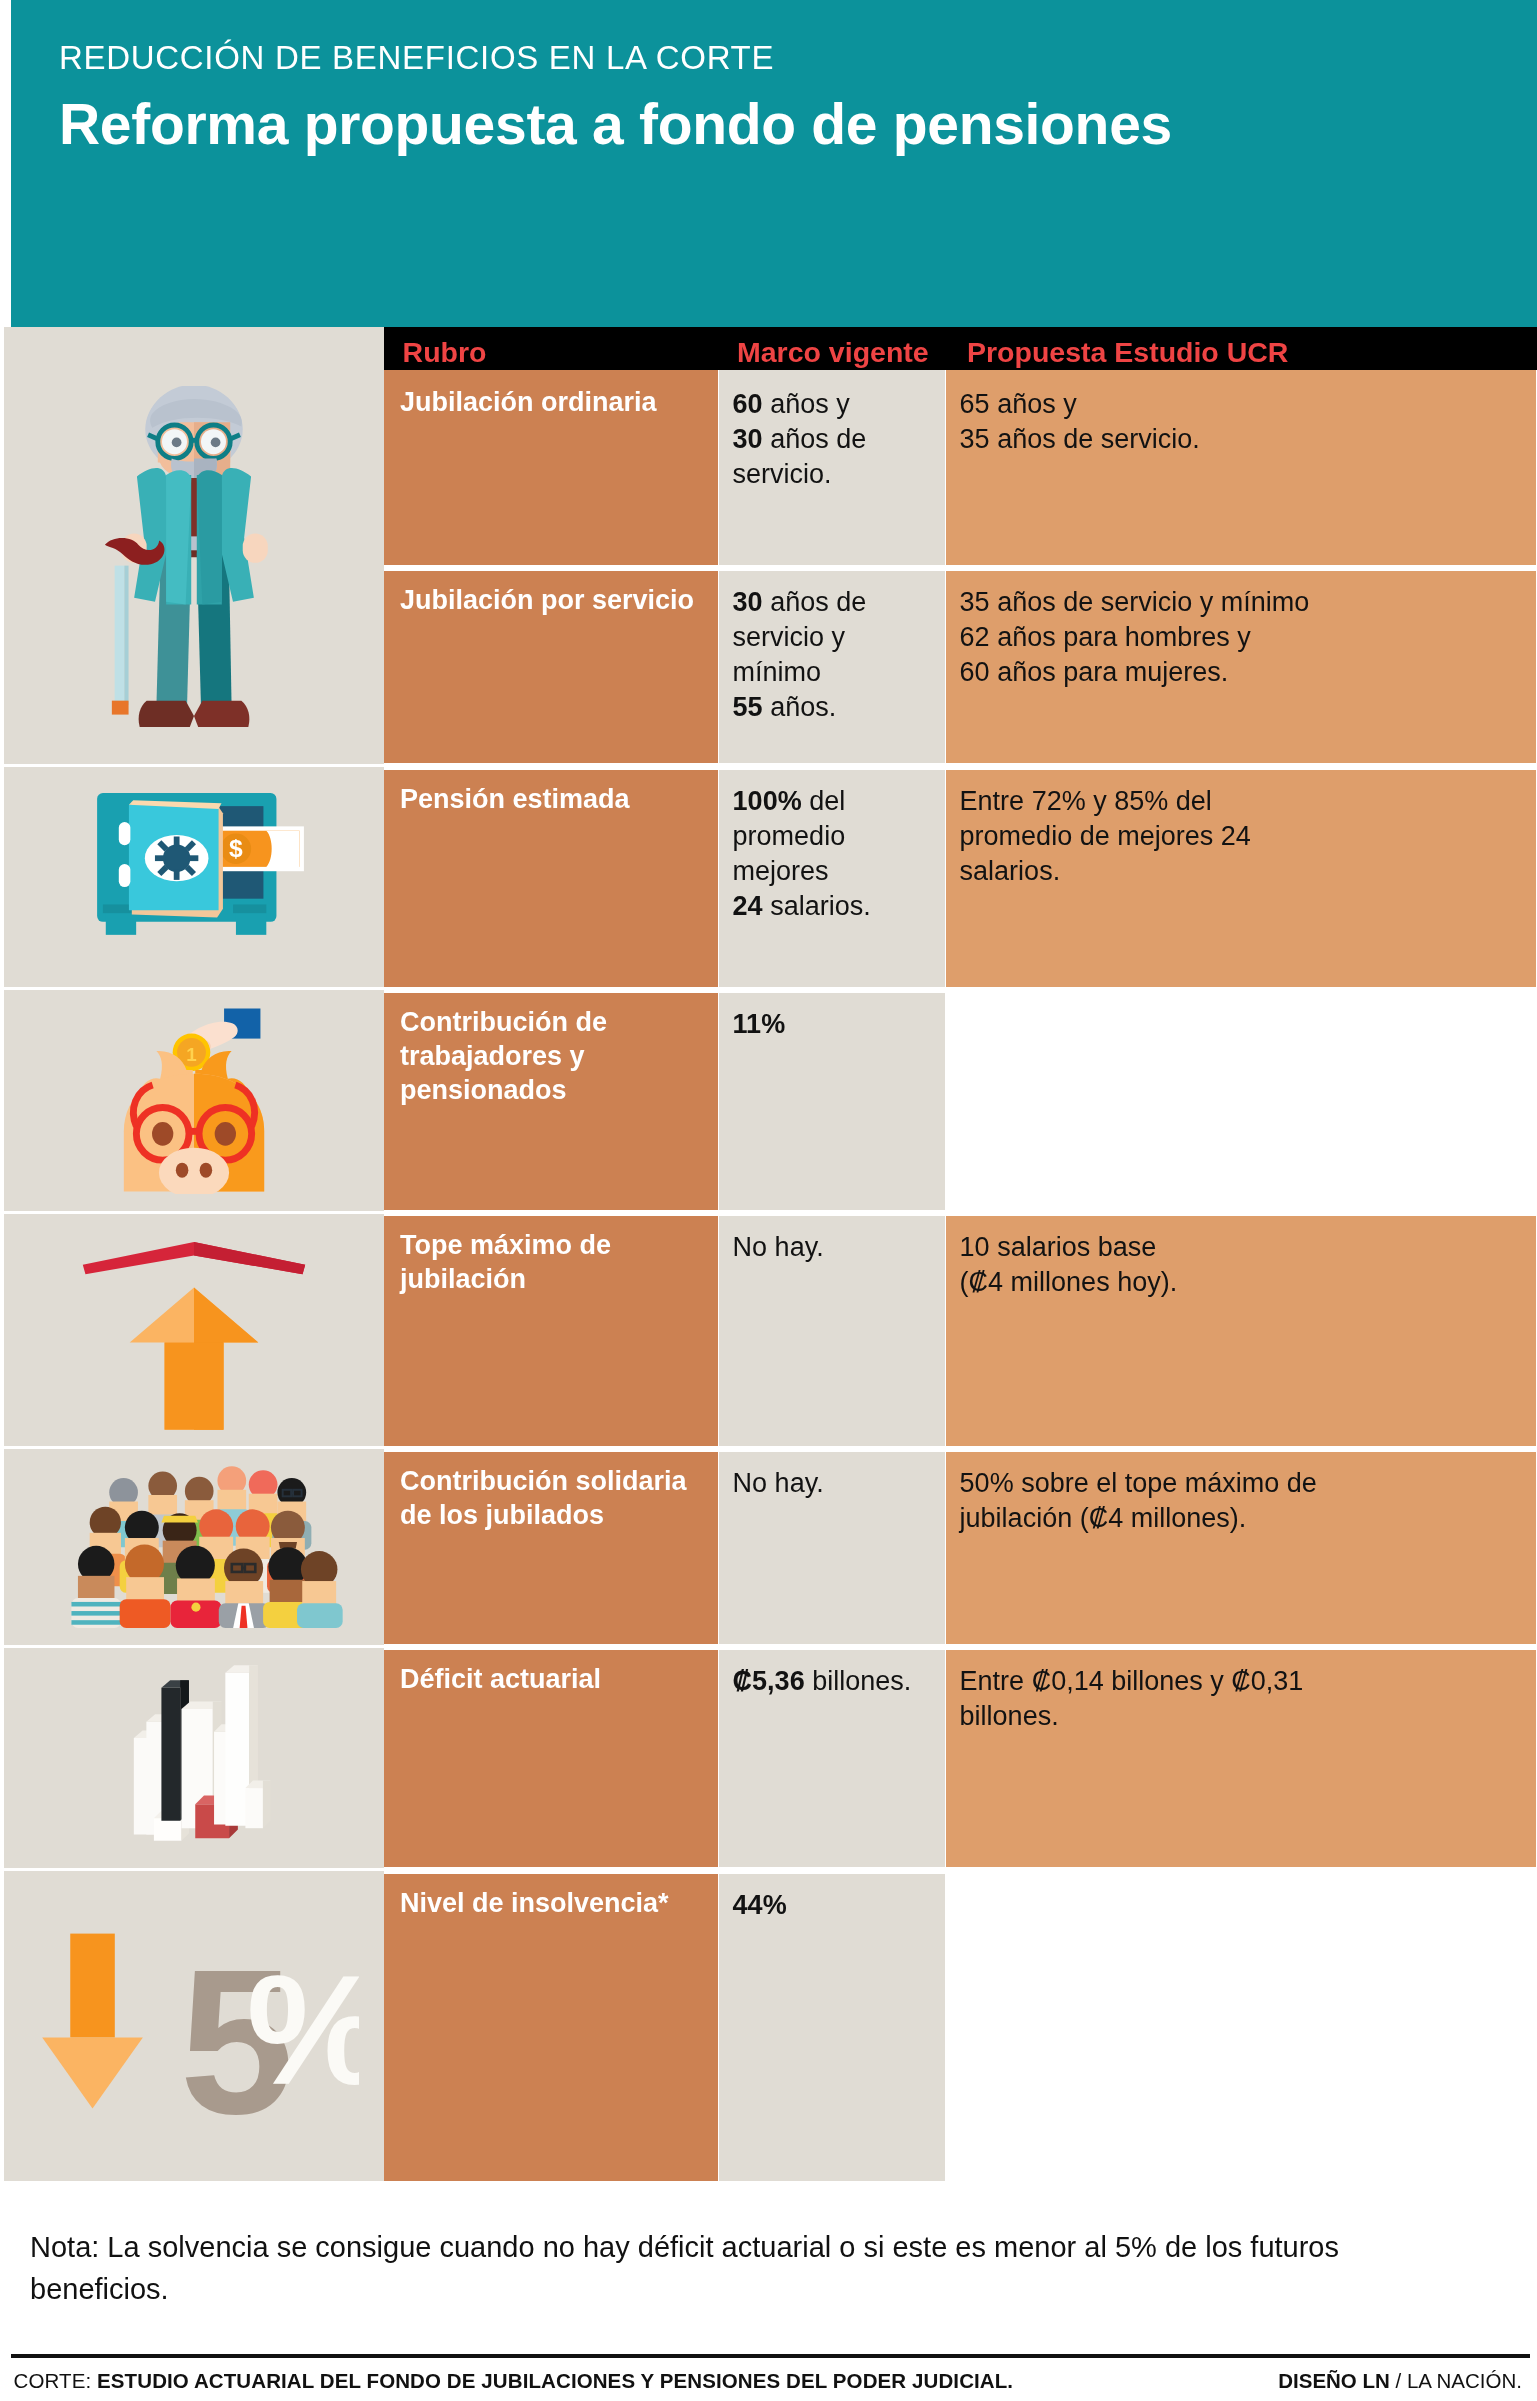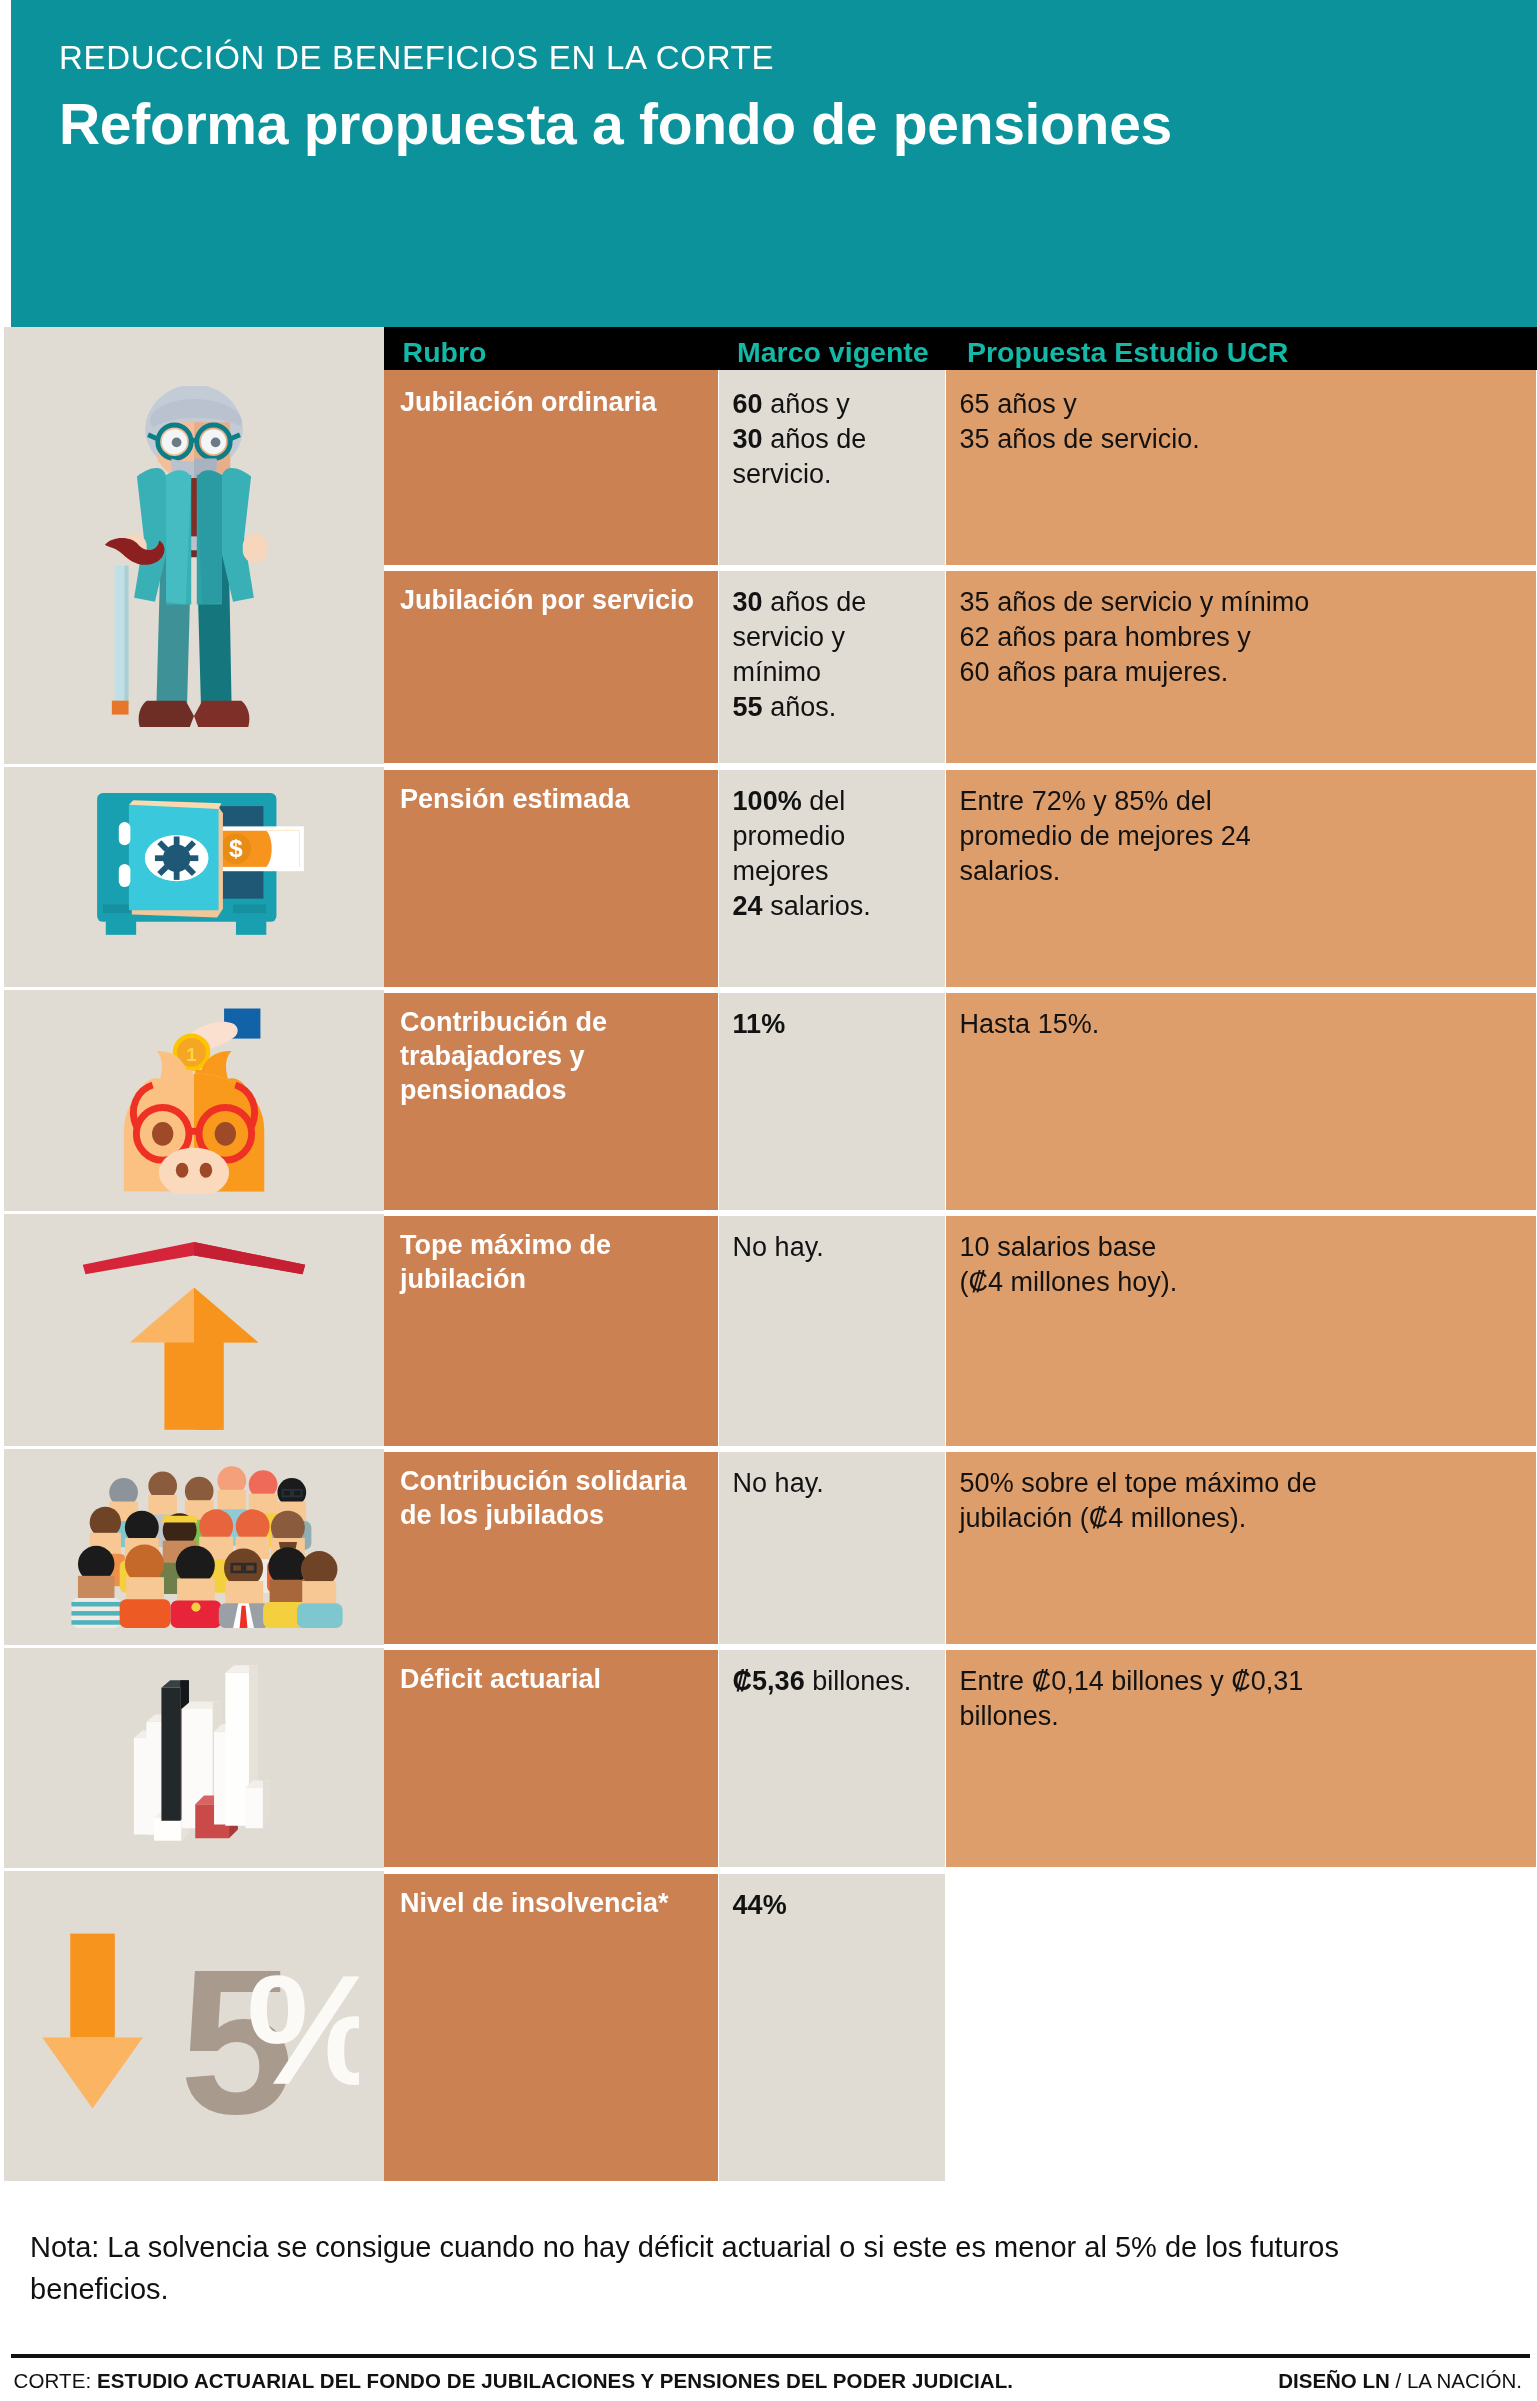--- a/index.html
+++ b/index.html
@@ -37,21 +37,21 @@
     position:absolute; left:0; top:0; width:384px; height:1854px;
     background:#E0DCD4;
   }
   .leftstripe { position:absolute; left:0; top:0; width:4.3px; height:1854px; background:#fff; }
 
   .headrow {
     position:absolute; left:384px; top:0; width:1153px; height:43px;
     background:#000;
   }
   .headrow .h {
-    position:absolute; top:8.7px; color:#14b8a6; font-size:28.5px; font-weight:700;
+    position:absolute; top:8.7px; color:#ef4444; font-size:28.5px; font-weight:700;
     white-space:nowrap;
   }
   .headrow .h1 { left:18.6px; }
   .headrow .h2 { left:353px; }
   .headrow .h3 { left:583px; }
 
   .rowswrap { position:absolute; left:384px; top:43px; width:1153px; height:2331px; }
 
   .row { position:absolute; left:0; width:1153px; }
   .cell { position:absolute; top:0; height:100%; }
@@ -462,23 +462,20 @@
           </div>
           <div class="rowsep"></div>
         </div>
         <div class="row" style="top: 620px; height: 220px;">
           <div class="cell c1">
             <div class="rubro">Contribución de trabajadores y pensionados</div>
           </div>
           <div class="cell c2">
             <div class="val"><b>11%</b></div>
           </div>
-          <div class="cell c3">
-            <div class="val">Hasta 15%.</div>
-          </div>
           <div class="rowsep"></div>
         </div>
         <div class="row" style="top: 843px; height: 233px; padding-left: 38px;">
           <div class="cell c1">
             <div class="rubro">Tope máximo de jubilación</div>
           </div>
           <div class="cell c2">
             <div class="val">No hay.</div>
           </div>
           <div class="cell c3">

